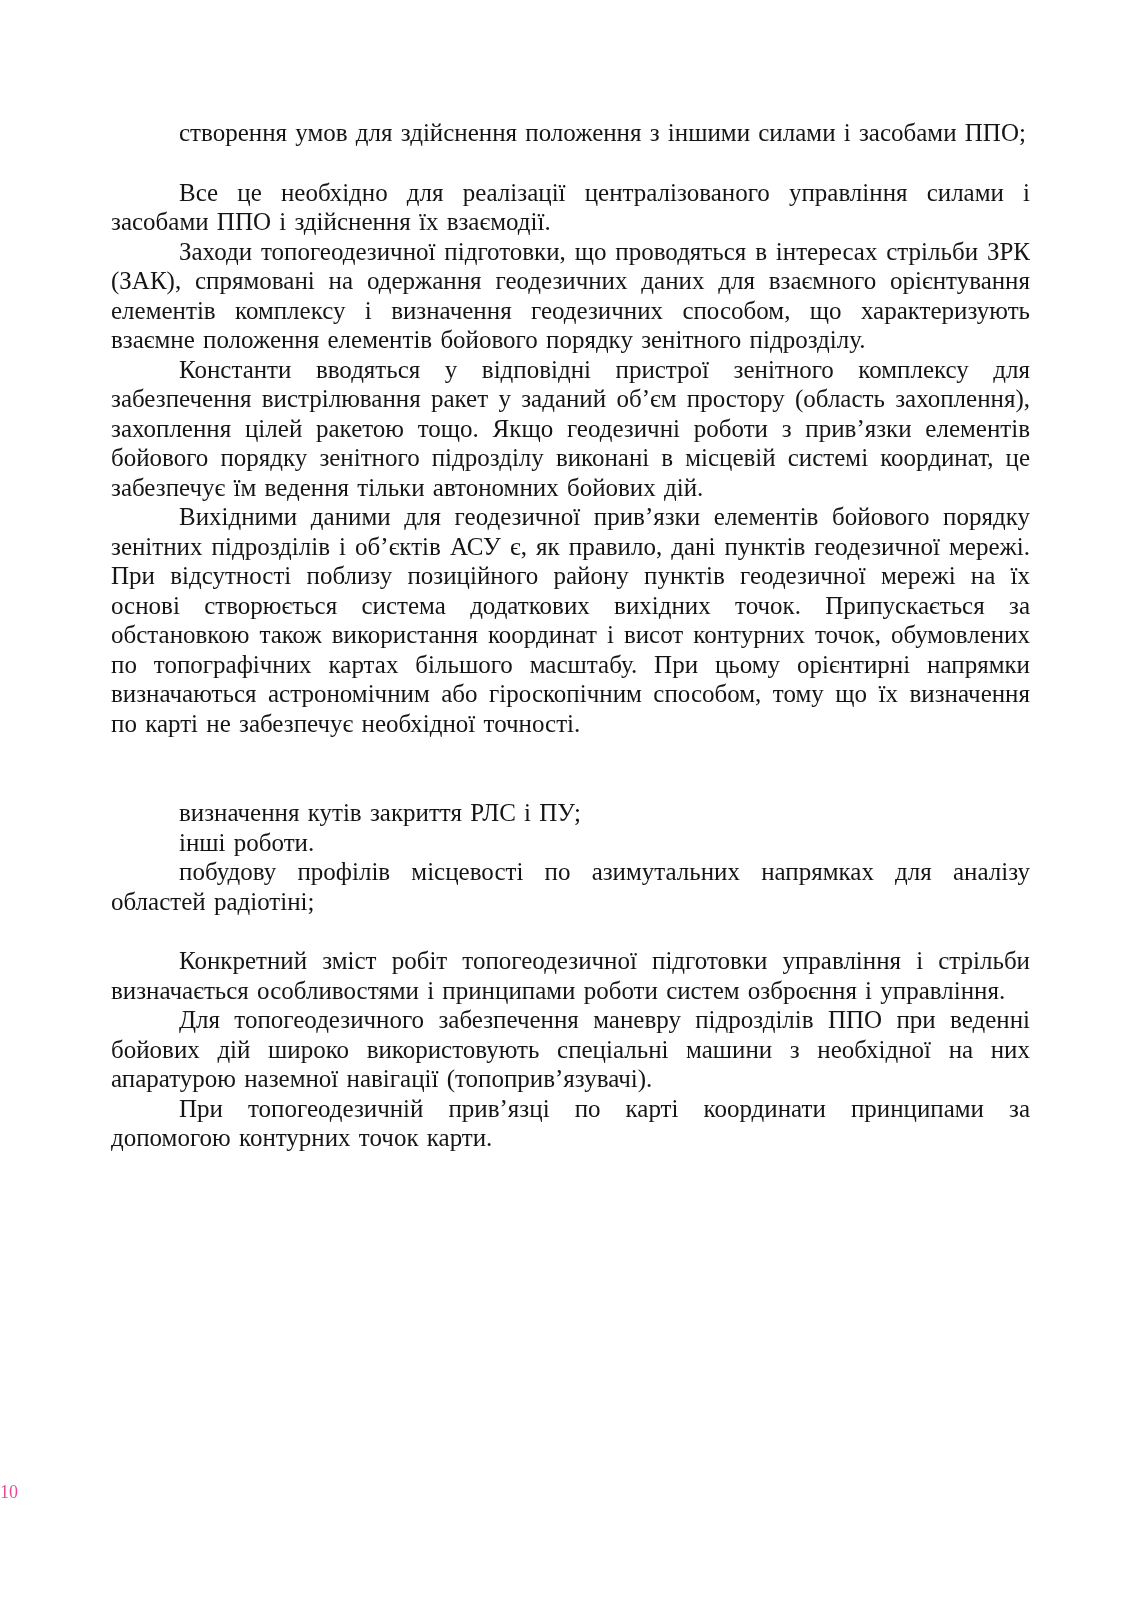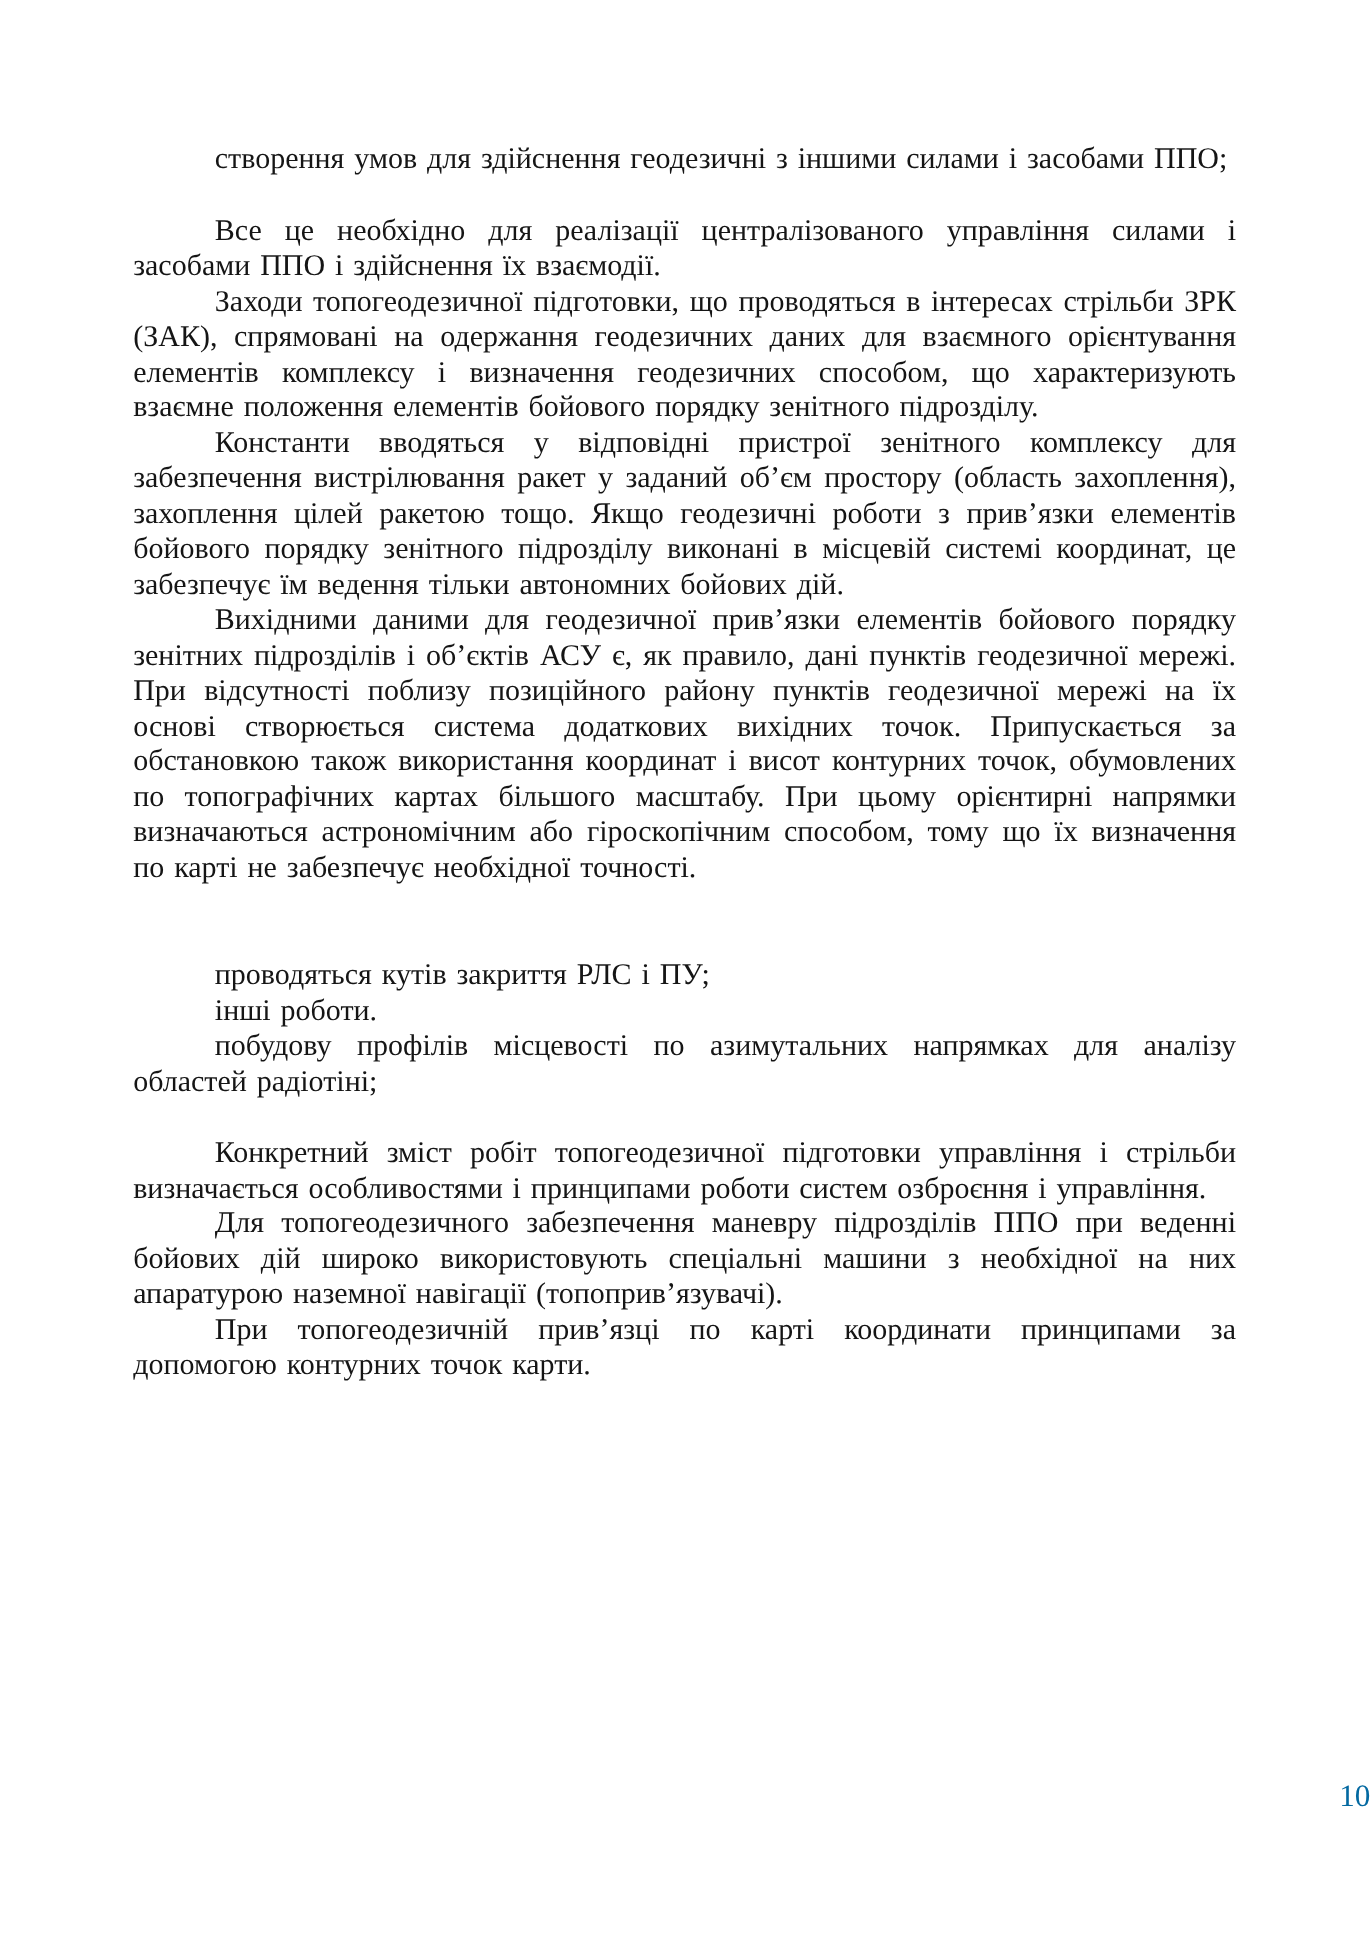--- a/index.html
+++ b/index.html
@@ -33,39 +33,39 @@
     color: #151515;
   }
   .spacer {
     height: 30px;
   }
   .page-number {
     position: absolute;
     left: 0;
     right: 0;
     top: 1482px;
-    text-align: right;
-    font-size: 26px;
-    color: #0369a1;
+    text-align: left;
+    font-size: 18px;
+    color: #ec4899;
   }
 </style>
 </head>
 <body>
 
 <div class="page">
   <div class="content">
-    <p>створення умов для здійснення геодезичні з іншими силами і засобами ППО;</p>
+    <p>створення умов для здійснення положення з іншими силами і засобами ППО;</p>
     <div class="spacer"></div>
     <p>Все це необхідно для реалізації централізованого управління силами і засобами ППО і здійснення їх взаємодії.</p>
     <p>Заходи топогеодезичної підготовки, що проводяться в інтересах стрільби ЗРК (ЗАК), спрямовані на одержання геодезичних даних для взаємного орієнтування елементів комплексу і визначення геодезичних способом, що характеризують взаємне положення елементів бойового порядку зенітного підрозділу.</p>
     <p>Константи вводяться у відповідні пристрої зенітного комплексу для забезпечення вистрілювання ракет у заданий об’єм простору (область захоплення), захоплення цілей ракетою тощо. Якщо геодезичні роботи з прив’язки елементів бойового порядку зенітного підрозділу виконані в місцевій системі координат, це забезпечує їм ведення тільки автономних бойових дій.</p>
     <p>Вихідними даними для геодезичної прив’язки елементів бойового порядку зенітних підрозділів і об’єктів АСУ є, як правило, дані пунктів геодезичної мережі. При відсутності поблизу позиційного району пунктів геодезичної мережі на їх основі створюється система додаткових вихідних точок. Припускається за обстановкою також використання координат і висот контурних точок, обумовлених по топографічних картах більшого масштабу. При цьому орієнтирні напрямки визначаються астрономічним або гіроскопічним способом, тому що їх визначення по карті не забезпечує необхідної точності.</p>
     <div class="spacer"></div>
     <div class="spacer"></div>
-    <p>проводяться кутів закриття РЛС і ПУ;</p>
+    <p>визначення кутів закриття РЛС і ПУ;</p>
     <p>інші роботи.</p>
     <p>побудову профілів місцевості по азимутальних напрямках для аналізу областей радіотіні;</p>
     <div class="spacer"></div>
     <p>Конкретний зміст робіт топогеодезичної підготовки управління і стрільби визначається особливостями і принципами роботи систем озброєння і управління.</p>
     <p>Для топогеодезичного забезпечення маневру підрозділів ППО при веденні бойових дій широко використовують спеціальні машини з необхідної на них апаратурою наземної навігації (топоприв’язувачі).</p>
     <p>При топогеодезичній прив’язці по карті координати принципами за допомогою контурних точок карти.</p>
   </div>
   <div class="page-number">10</div>
 </div>
 

